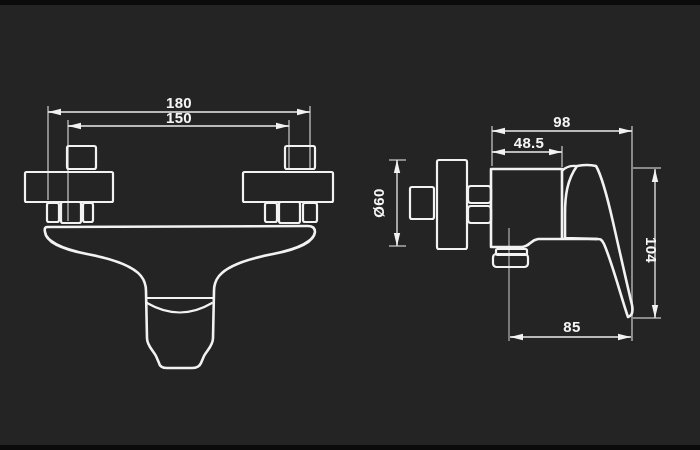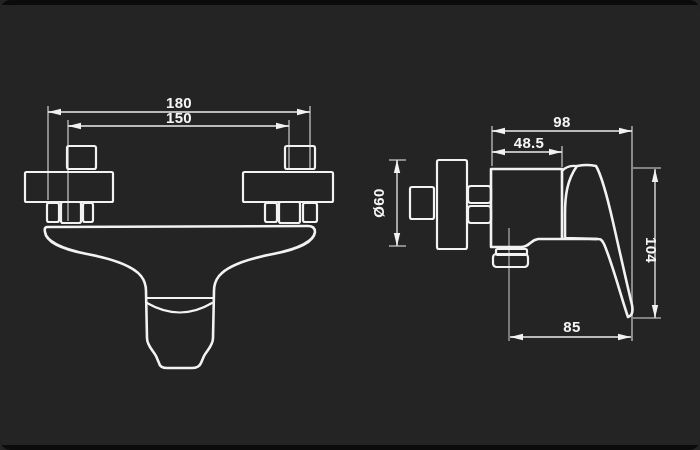--- a/index.html
+++ b/index.html
@@ -1,17 +1,17 @@
 <!DOCTYPE html>
 <html><head>
 <meta charset="utf-8">
 <style>
   html,body{margin:0;padding:0;background:#232323;}
   .stage{position:relative;width:700px;height:450px;background:#242424;overflow:hidden;
-         font-family:"Liberation Sans", sans-serif;border-radius:11px;}
+         font-family:"Liberation Sans", sans-serif;}
   .letterbox{position:absolute;left:0;width:700px;height:5px;background:#0b0b0b;}
   .letterbox.top{top:0;}
   .letterbox.bottom{bottom:0;}
   svg{position:absolute;top:0;left:0;}
   .outline{fill:none;stroke:#f2f2f2;stroke-width:2.6;stroke-linejoin:round;stroke-linecap:round;}
   .outline-thin{fill:none;stroke:#f2f2f2;stroke-width:2.2;stroke-linejoin:round;stroke-linecap:round;}
   .dimline{fill:none;stroke:#ececec;stroke-width:1.3;}
   .extline{fill:none;stroke:#dedede;stroke-width:1.1;}
   .centerline{fill:none;stroke:#cfcfcf;stroke-width:1;}
   .arrow{fill:#f2f2f2;stroke:none;}

